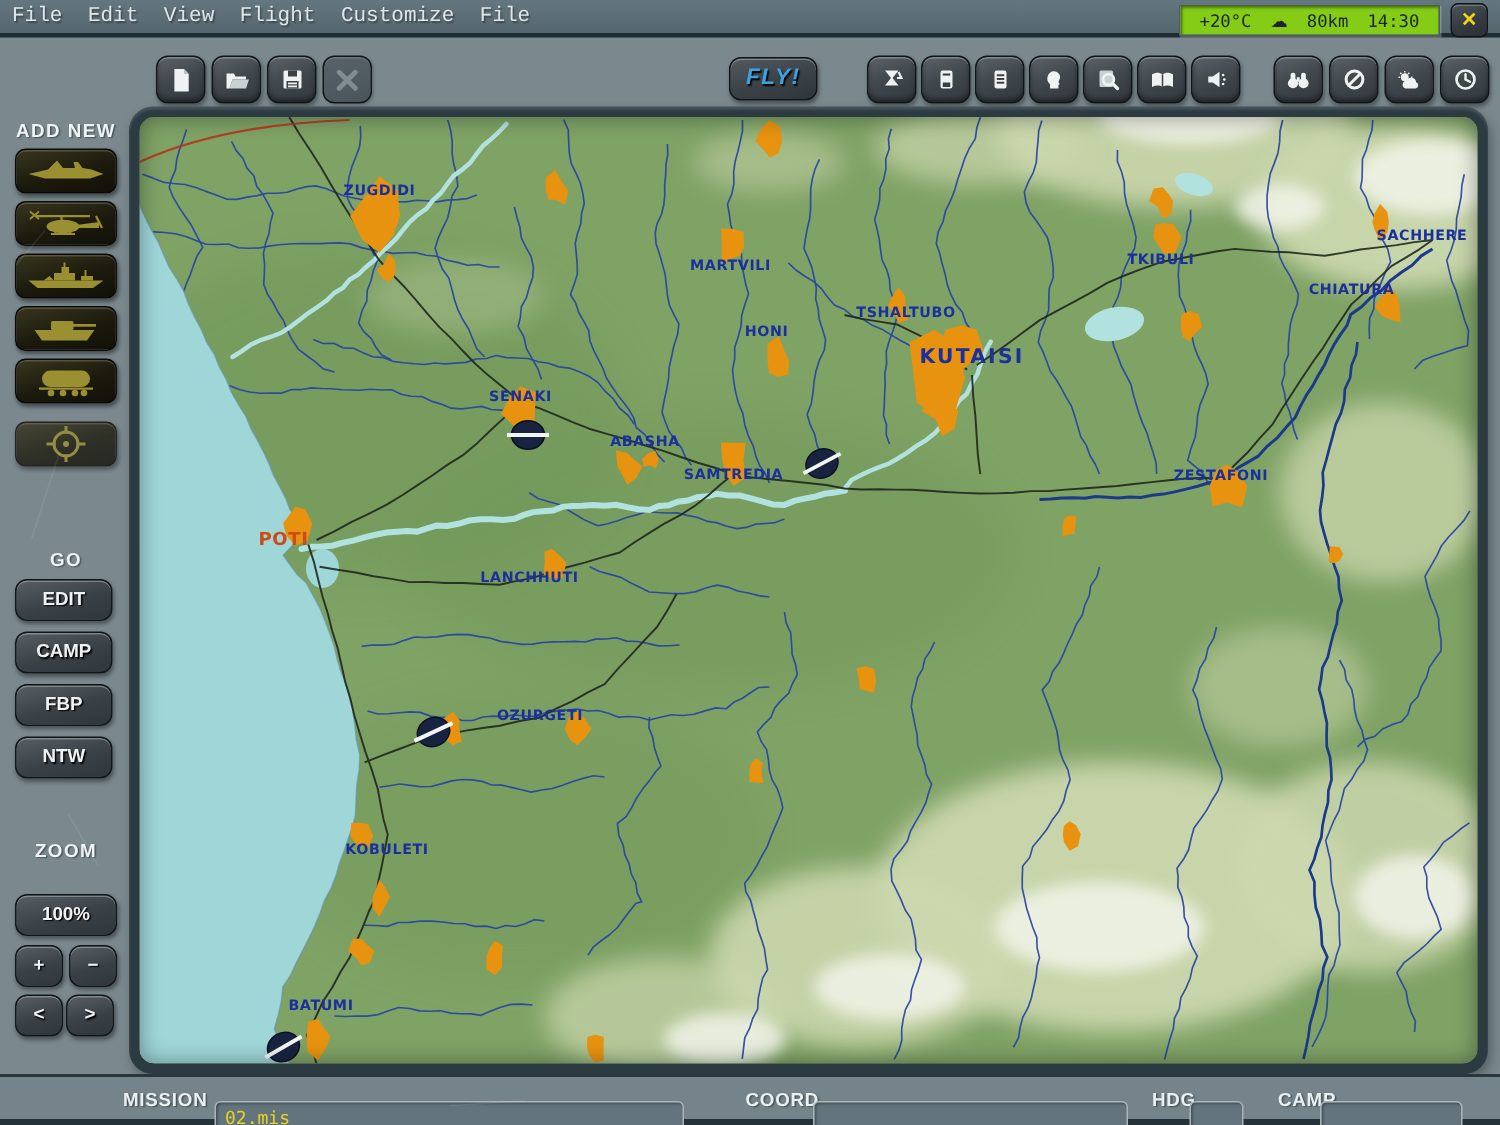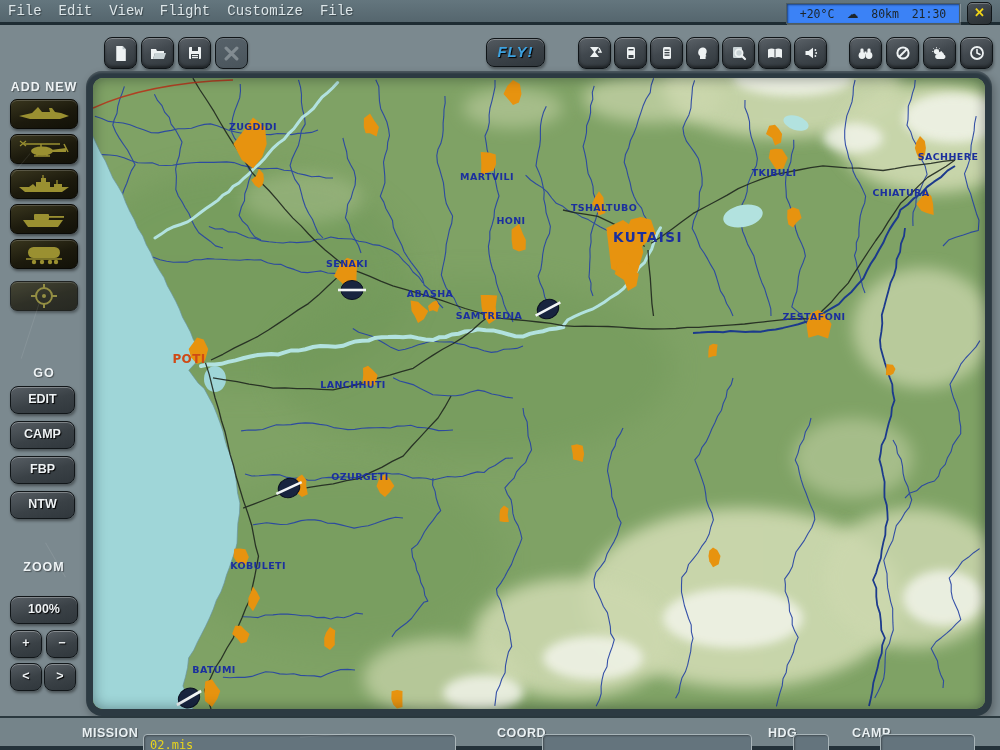--- a/index.html
+++ b/index.html
@@ -1,20 +1,20 @@
 <!DOCTYPE html>
 <html><head>
 <meta charset="utf-8">
 <style>
   html,body{margin:0;padding:0;}
   body{width:1000px;height:750px;position:relative;background:#7b898f;font-family:"Liberation Sans",sans-serif;overflow:hidden;}
   
   #menubar{position:absolute;left:0;top:0;width:1000px;height:25px;background:linear-gradient(#64767e,#55666e);border-bottom:3px solid #1e2c33;display:flex;align-items:center;padding-left:8px;box-sizing:border-box;}
   .menu-item{color:#dde6e9;font-size:14px;margin-right:17px;text-shadow:1px 1px 1px rgba(0,0,0,.35);cursor:default;font-family:Liberation Mono, monospace;}
-  #status-panel{position:absolute;right:40px;top:3px;width:172px;height:19px;background:#3b82f6;border:1px solid #4c5c63;box-shadow:inset 1px 1px 2px rgba(0,0,0,.5),1px 1px 0 rgba(255,255,255,.25);display:flex;align-items:center;justify-content:space-evenly;font-family:"DejaVu Sans Mono",monospace;font-size:11.5px;color:#1d2529;}
+  #status-panel{position:absolute;right:40px;top:3px;width:172px;height:19px;background:#84cc16;border:1px solid #4c5c63;box-shadow:inset 1px 1px 2px rgba(0,0,0,.5),1px 1px 0 rgba(255,255,255,.25);display:flex;align-items:center;justify-content:space-evenly;font-family:"DejaVu Sans Mono",monospace;font-size:11.5px;color:#1d2529;}
   #close-btn{position:absolute;right:8px;top:2px;width:23px;height:21px;border-radius:5px;background:linear-gradient(160deg,#4c545a,#33393e 60%,#2a3034);border:1px solid #101518;box-shadow:inset 0 1px 0 rgba(255,255,255,.25);color:#f0d416;font-weight:bold;font-size:13px;text-align:center;line-height:20px;cursor:pointer;}
   
   .tb-btn{position:absolute;top:37px;width:31px;height:30px;border-radius:8px;background:linear-gradient(160deg,#5c6369 0%,#41484e 45%,#31383d 100%);border:1px solid #101518;box-shadow:inset 0 1px 0 rgba(255,255,255,.28),inset 0 -2px 3px rgba(0,0,0,.4),1px 2px 3px rgba(0,0,0,.35);display:flex;align-items:center;justify-content:center;cursor:pointer;}
   .tb-btn.disabled{background:linear-gradient(160deg,#57626a,#49545b);box-shadow:inset 0 1px 0 rgba(255,255,255,.15),1px 1px 2px rgba(0,0,0,.2);cursor:default;}
   .tb-btn.disabled svg{opacity:.35;}
   #fly-btn{position:absolute;left:486px;top:38px;width:57px;height:27px;border-radius:8px;background:linear-gradient(165deg,#535a60,#3a4147 55%,#2f363b);border:1px solid #101518;box-shadow:inset 0 1px 0 rgba(255,255,255,.3),1px 2px 3px rgba(0,0,0,.4);color:#3da2e0;font-size:15px;font-weight:bold;font-style:italic;text-align:center;line-height:26px;letter-spacing:1px;text-shadow:1px 1px 1px #000;cursor:pointer;}
   
   .side-label{position:absolute;left:0;width:88px;text-align:center;color:#eef3f5;font-size:12.5px;font-weight:bold;letter-spacing:1px;text-shadow:1px 1px 1px rgba(0,0,0,.4);}
   .mil-btn{position:absolute;left:10px;width:66px;height:28px;border-radius:7px;background:linear-gradient(165deg,#39361e,#1c1a0d 55%,#121108);border:1px solid #0a0a06;box-shadow:inset 0 1px 0 rgba(255,255,255,.18),1px 2px 3px rgba(0,0,0,.45);display:flex;align-items:center;justify-content:center;cursor:pointer;}
   .mil-btn.disabled{opacity:.8;}
@@ -39,21 +39,21 @@
   <span class="menu-item">Edit</span>
   <span class="menu-item">View</span>
   <span class="menu-item">Flight</span>
   <span class="menu-item">Customize</span>
   <span class="menu-item">File</span>
 </div>
 <div id="status-panel">
   <span>+20°C</span>
   <span style="font-family:&quot;DejaVu Sans&quot;,sans-serif">☁</span>
   <span>80km</span>
-  <span>21:30</span>
+  <span>14:30</span>
 </div>
 <div id="close-btn">✕</div>
 
 <div class="tb-btn" style="left:104px">
   <svg width="17" height="17" viewBox="0 0 16 16">
       <path d="M4 1 h6 l3 3 v11 H4 Z" fill="#eef2f3"></path>
       <path d="M10 1 l3 3 h-3 Z" fill="#b8c2c6"></path>
     </svg>
 </div>
 <div class="tb-btn" style="left:141px">

